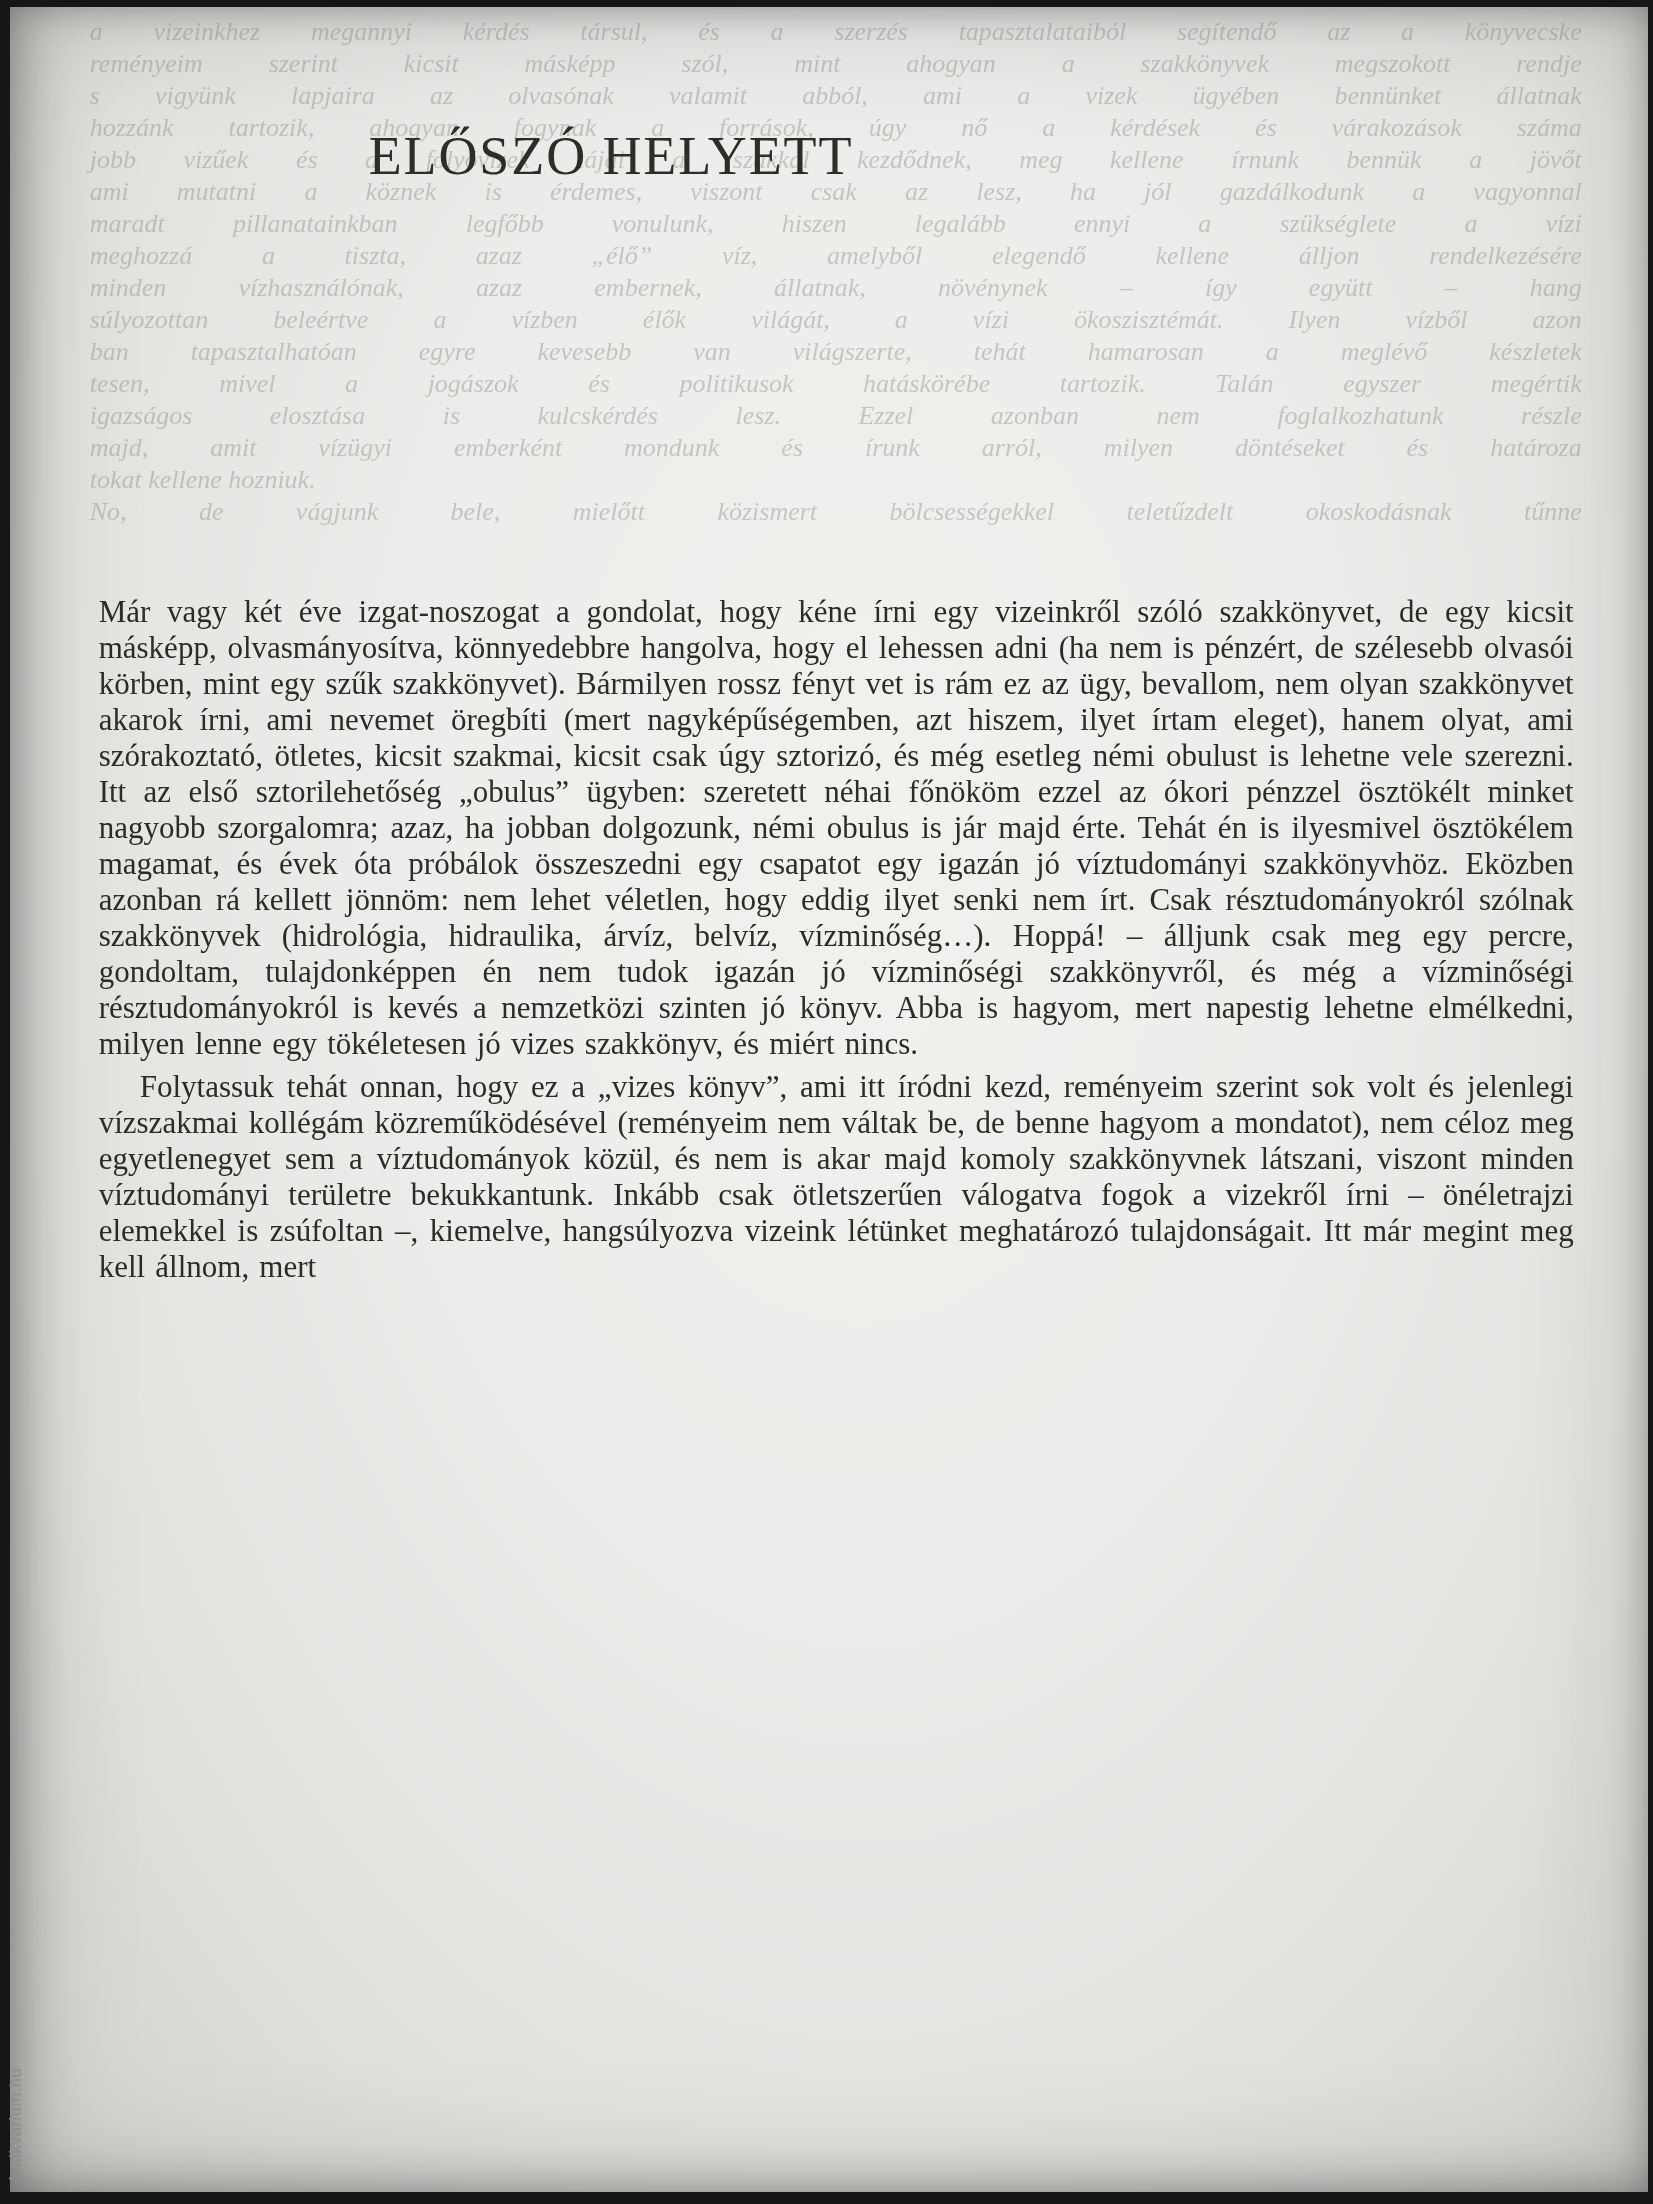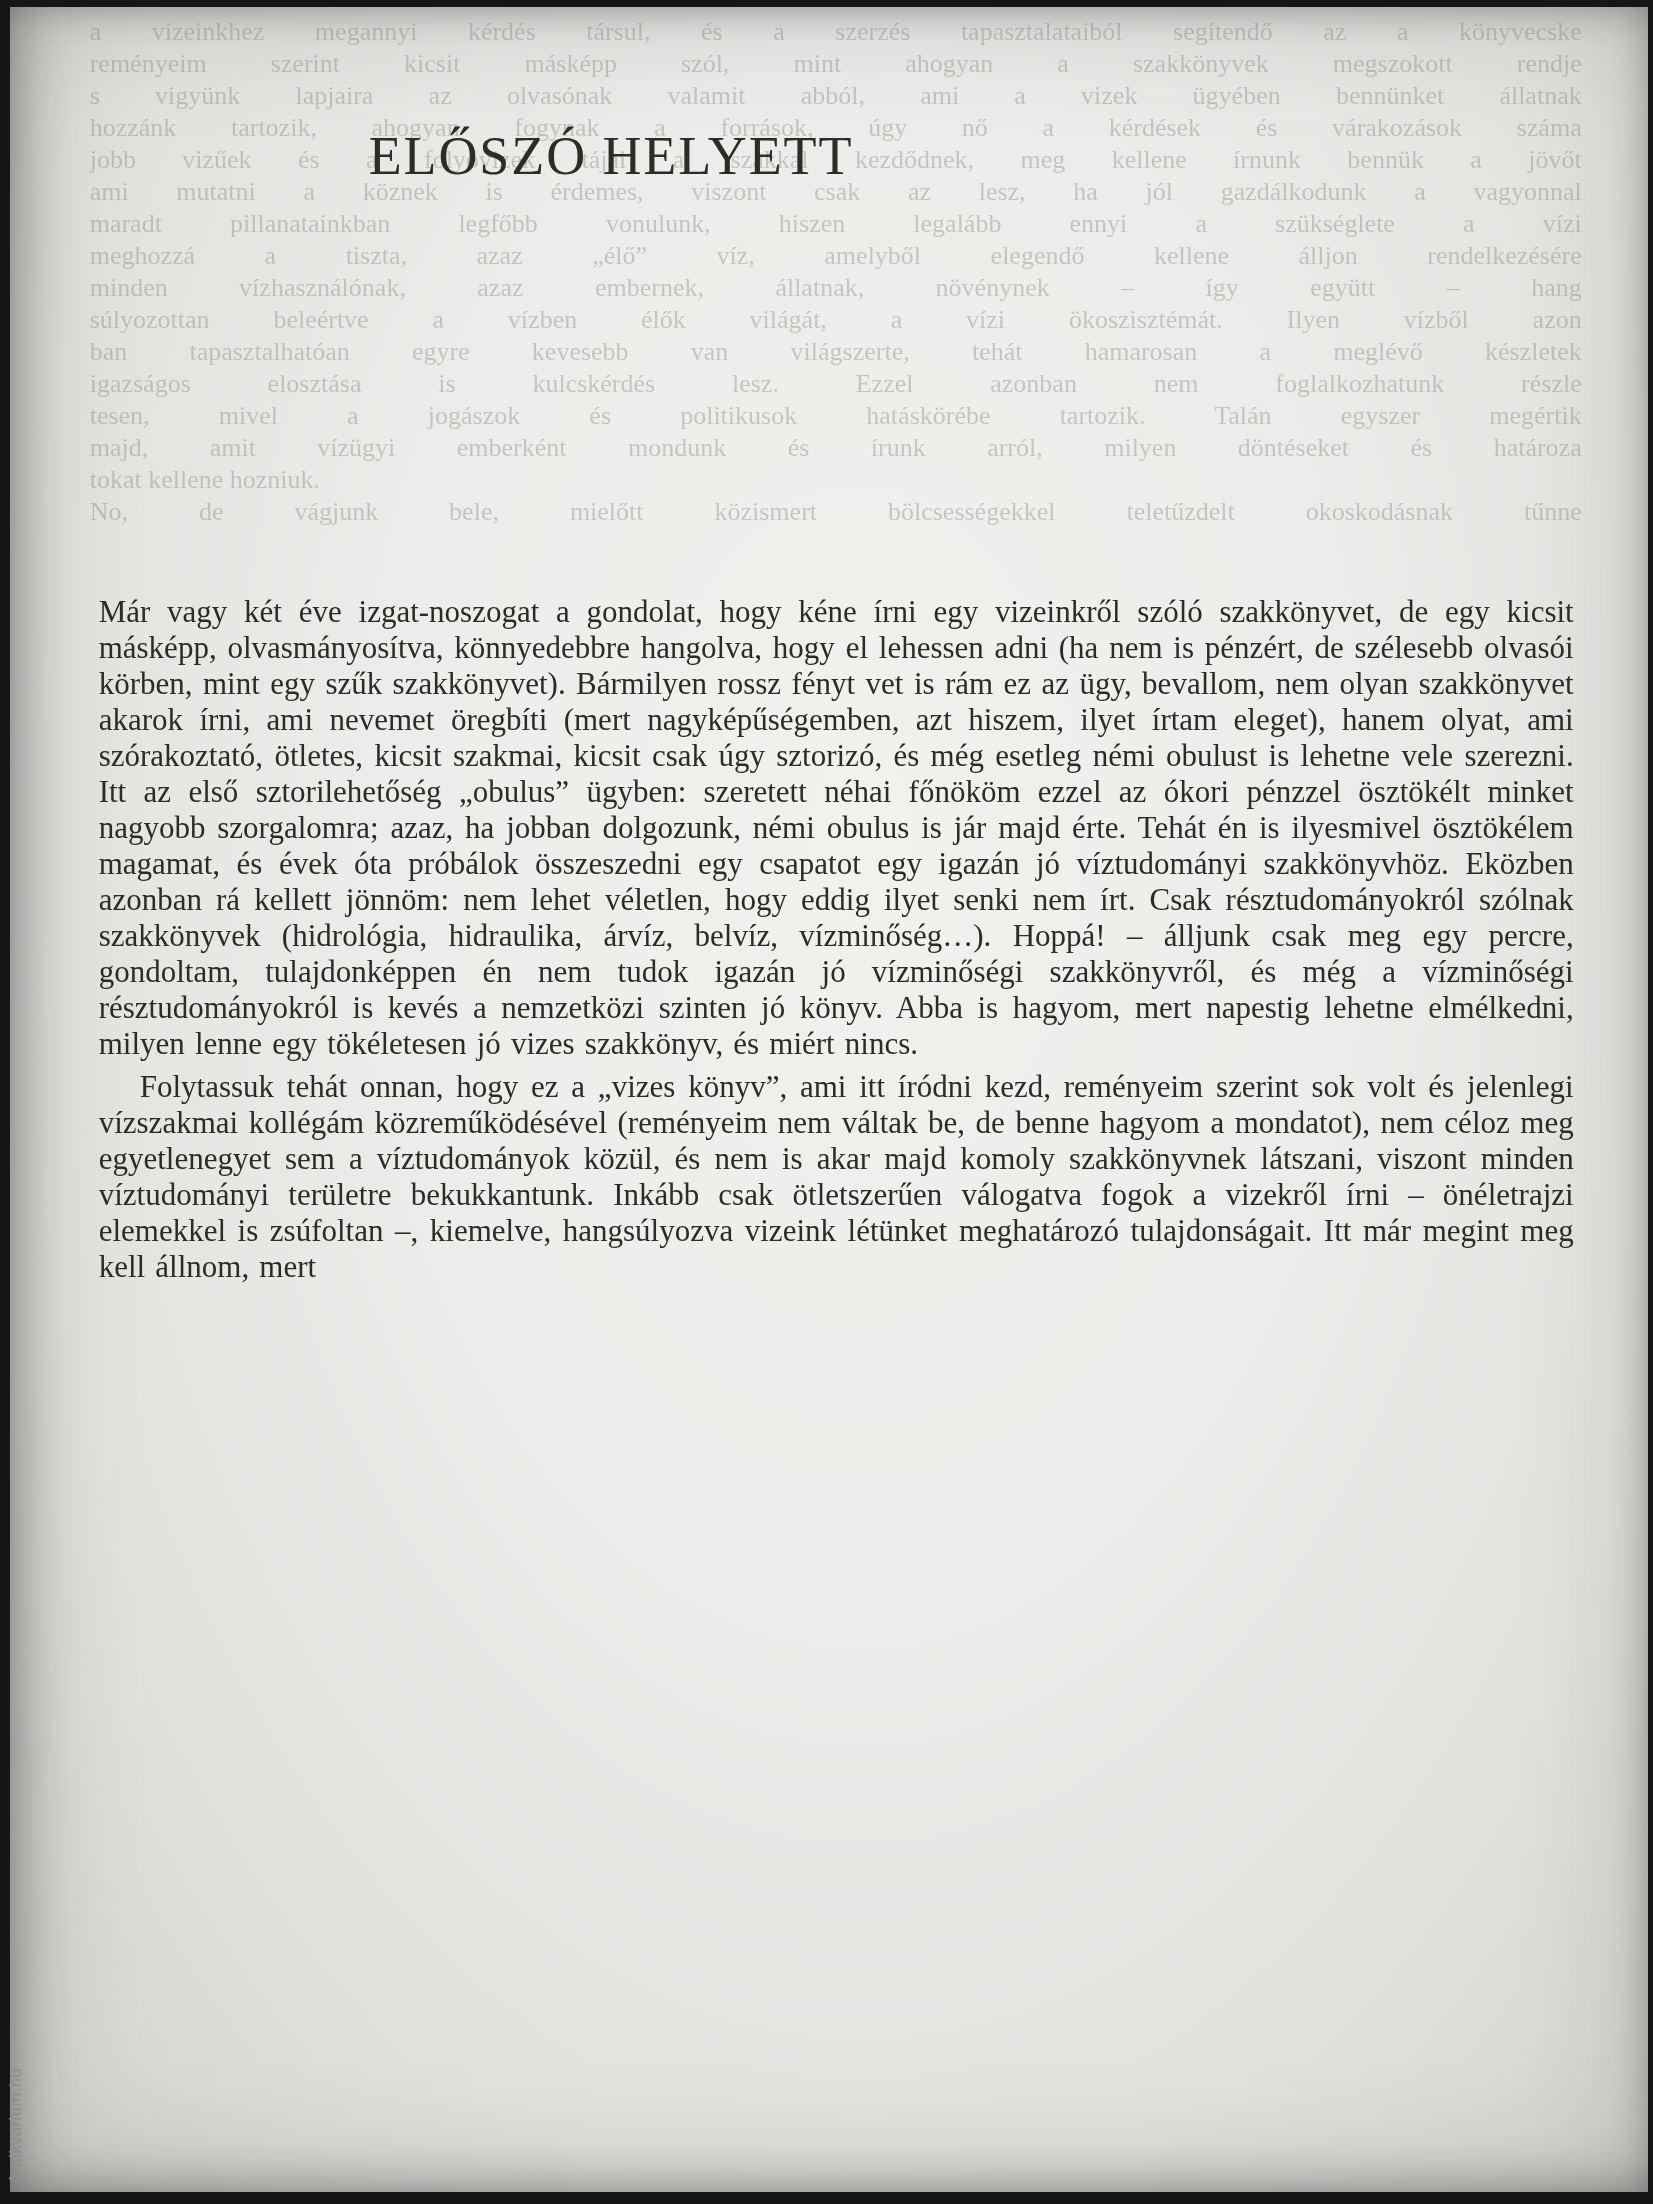--- a/index.html
+++ b/index.html
@@ -45,20 +45,21 @@
     opacity: 0.34;
     filter: blur(0.7px);
     font-size: 26px;
     line-height: 32px;
     user-select: none;
     pointer-events: none;
   }
   .showthrough .st-line {
     text-align: justify;
     text-align-last: justify;
+    font-style: italic;
   }
   .showthrough .st-line.short {
     text-align-last: left;
   }
 
   .page-title {
     position: absolute;
     left: 359px;
     top: 118px;
     margin: 0;
@@ -114,22 +115,22 @@
         <div class="st-line">reményeim szerint kicsit másképp szól, mint ahogyan a szakkönyvek megszokott rendje</div>
         <div class="st-line">s vigyünk lapjaira az olvasónak valamit abból, ami a vizek ügyében bennünket állatnak</div>
         <div class="st-line">hozzánk tartozik, ahogyan fogynak a források, úgy nő a kérdések és várakozások száma</div>
         <div class="st-line">jobb vizűek és a folyóvizek tájai a szakkal kezdődnek, meg kellene írnunk bennük a jövőt</div>
         <div class="st-line">ami mutatni a köznek is érdemes, viszont csak az lesz, ha jól gazdálkodunk a vagyonnal</div>
         <div class="st-line">maradt pillanatainkban legfőbb vonulunk, hiszen legalább ennyi a szükséglete a vízi</div>
         <div class="st-line">meghozzá a tiszta, azaz „élő” víz, amelyből elegendő kellene álljon rendelkezésére</div>
         <div class="st-line">minden vízhasználónak, azaz embernek, állatnak, növénynek – így együtt – hang</div>
         <div class="st-line">súlyozottan beleértve a vízben élők világát, a vízi ökoszisztémát. Ilyen vízből azon</div>
         <div class="st-line">ban tapasztalhatóan egyre kevesebb van világszerte, tehát hamarosan a meglévő készletek</div>
+        <div class="st-line">tesen, mivel a jogászok és politikusok hatáskörébe tartozik. Talán egyszer megértik</div>
         <div class="st-line">igazságos elosztása is kulcskérdés lesz. Ezzel azonban nem foglalkozhatunk részle</div>
-        <div class="st-line">tesen, mivel a jogászok és politikusok hatáskörébe tartozik. Talán egyszer megértik</div>
         <div class="st-line">majd, amit vízügyi emberként mondunk és írunk arról, milyen döntéseket és határoza</div>
         <div class="st-line short">tokat kellene hozniuk.</div>
         <div class="st-line">No, de vágjunk bele, mielőtt közismert bölcsességekkel teletűzdelt okoskodásnak tűnne</div>
       </div>
 
     <h1 class="page-title">ELŐSZÓ HELYETT</h1>
 
     <div class="body-text">
       <p>Már vagy két éve izgat-noszogat a gondolat, hogy kéne írni egy vizeinkről szóló szakkönyvet, de egy kicsit másképp, olvasmányosítva, könnyedebbre hangolva, hogy el lehessen adni (ha nem is pénzért, de szélesebb olvasói körben, mint egy szűk szakkönyvet). Bármilyen rossz fényt vet is rám ez az ügy, bevallom, nem olyan szakkönyvet akarok írni, ami nevemet öregbíti (mert nagyképűségemben, azt hiszem, ilyet írtam eleget), hanem olyat, ami szórakoztató, ötletes, kicsit szakmai, kicsit csak úgy sztorizó, és még esetleg némi obulust is lehetne vele szerezni. Itt az első sztorilehetőség „obulus” ügyben: szeretett néhai főnököm ezzel az ókori pénzzel ösztökélt minket nagyobb szorgalomra; azaz, ha jobban dolgozunk, némi obulus is jár majd érte. Tehát én is ilyesmivel ösztökélem magamat, és évek óta próbálok összeszedni egy csapatot egy igazán jó víztudományi szakkönyvhöz. Eközben azonban rá kellett jönnöm: nem lehet véletlen, hogy eddig ilyet senki nem írt. Csak résztudományokról szólnak szakkönyvek (hidrológia, hidraulika, árvíz, belvíz, vízminőség…). Hoppá! – álljunk csak meg egy percre, gondoltam, tulajdonképpen én nem tudok igazán jó vízminőségi szakkönyvről, és még a vízminőségi résztudományokról is kevés a nemzetközi szinten jó könyv. Abba is hagyom, mert napestig lehetne elmélkedni, milyen lenne egy tökéletesen jó vizes szakkönyv, és miért nincs.</p>
       <p class="indent">Folytassuk tehát onnan, hogy ez a „vizes könyv”, ami itt íródni kezd, reményeim szerint sok volt és jelenlegi vízszakmai kollégám közreműködésével (reményeim nem váltak be, de benne hagyom a mondatot), nem céloz meg egyetlenegyet sem a víztudományok közül, és nem is akar majd komoly szakkönyvnek látszani, viszont minden víztudományi területre bekukkantunk. Inkább csak ötletszerűen válogatva fogok a vizekről írni – önéletrajzi elemekkel is zsúfoltan –, kiemelve, hangsúlyozva vizeink létünket meghatározó tulajdonságait. Itt már megint meg kell állnom, mert</p>

